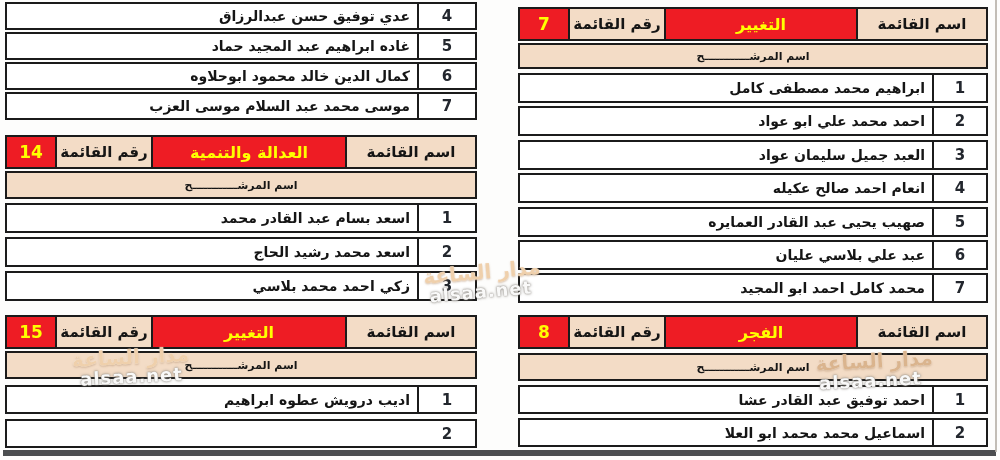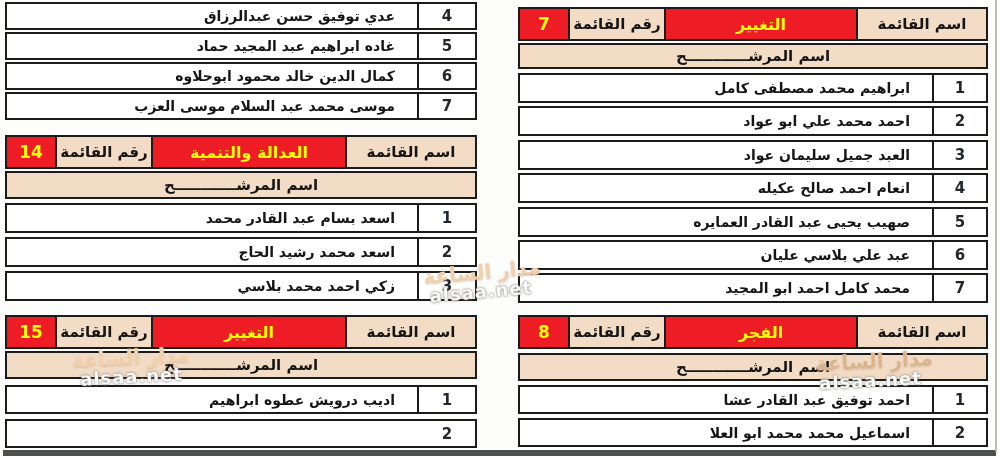--- a/index.html
+++ b/index.html
@@ -8,30 +8,30 @@
     background:#fdfdfc;
     font-family:"DejaVu Sans","Liberation Sans",sans-serif;
   }
   #page{position:absolute;inset:0;}
   
   .h-row,.sub-row,.c-row{
     position:absolute;display:flex;box-sizing:border-box;
     border:2px solid #1b1b1b;font-weight:bold;color:#151515;
   }
   .h-row{background:#f3dcc6;}
-  .sub-row{background:#f3dcc6;align-items:center;justify-content:center;font-size:15px;}
+  .sub-row{background:#f3dcc6;align-items:center;justify-content:center;font-size:11px;}
   .c-row{background:#ffffff;}
   .h-row>div,.c-row>div{display:flex;align-items:center;justify-content:center;box-sizing:border-box;}
   .h-row>*+*,.c-row>*+*{border-inline-start:2px solid #1b1b1b;}
   .cell-lbl{width:128px;font-size:15px;}
   .cell-party{flex:1;background:#ee1c24;color:#ffff00;font-size:16px;}
   .cell-numlbl{width:96px;font-size:15px;}
   .cell-numval{width:50px;background:#ee1c24;color:#ffff00;font-size:17px;}
   .num{font-size:15px;color:#23272e;font-family:"DejaVu Sans",sans-serif;}
-  .nm{flex:1;justify-content:flex-start !important;padding:0 22px;font-size:14px;white-space:nowrap;overflow:hidden;}
+  .nm{flex:1;justify-content:flex-start !important;padding:0 7px;font-size:14px;white-space:nowrap;overflow:hidden;}
   
   .wm{position:absolute;z-index:6;text-align:center;pointer-events:none;line-height:1.05;}
   .wm .ar{
     font-size:20px;font-weight:bold;color:rgba(238,205,168,.95);
     text-shadow:0 0 1px rgba(255,255,255,.9),0 1px 2px rgba(176,134,96,.55);
     white-space:nowrap;
   }
   .wm .url{
     font-size:18px;font-weight:bold;color:rgba(255,255,255,.95);
     text-shadow:0 0 3px rgba(130,125,118,.95),0 0 1px rgba(130,125,118,.9);

